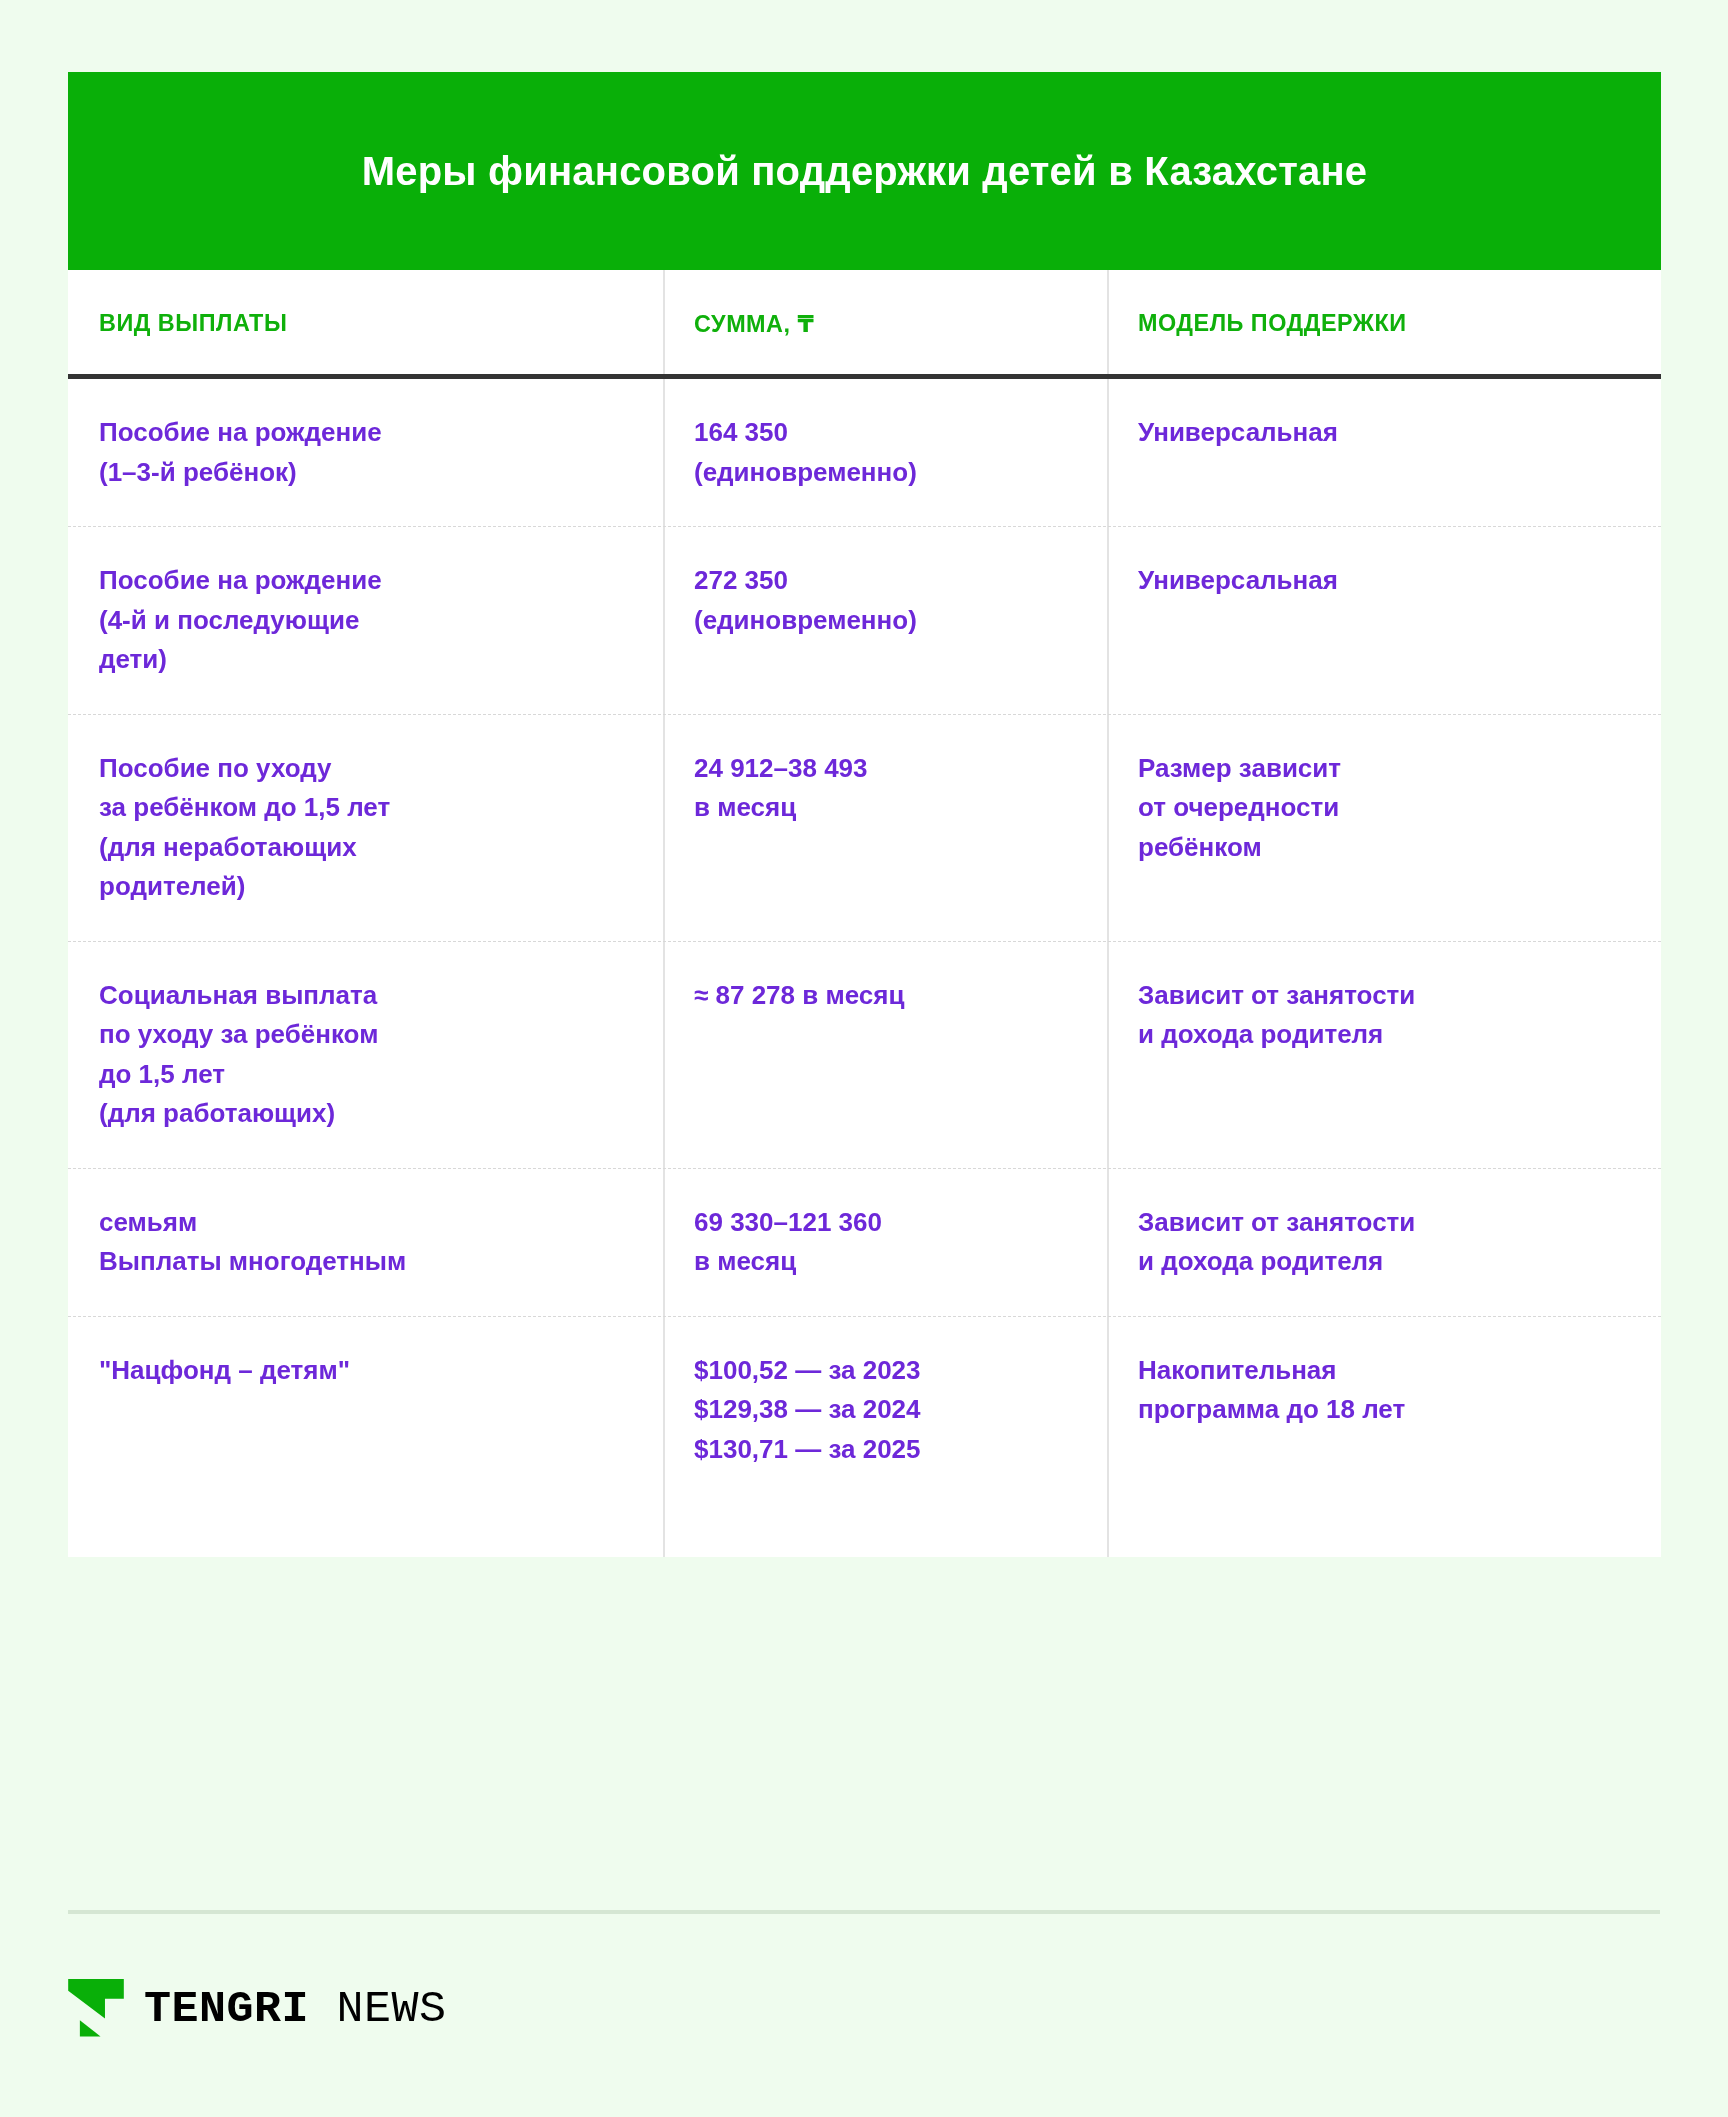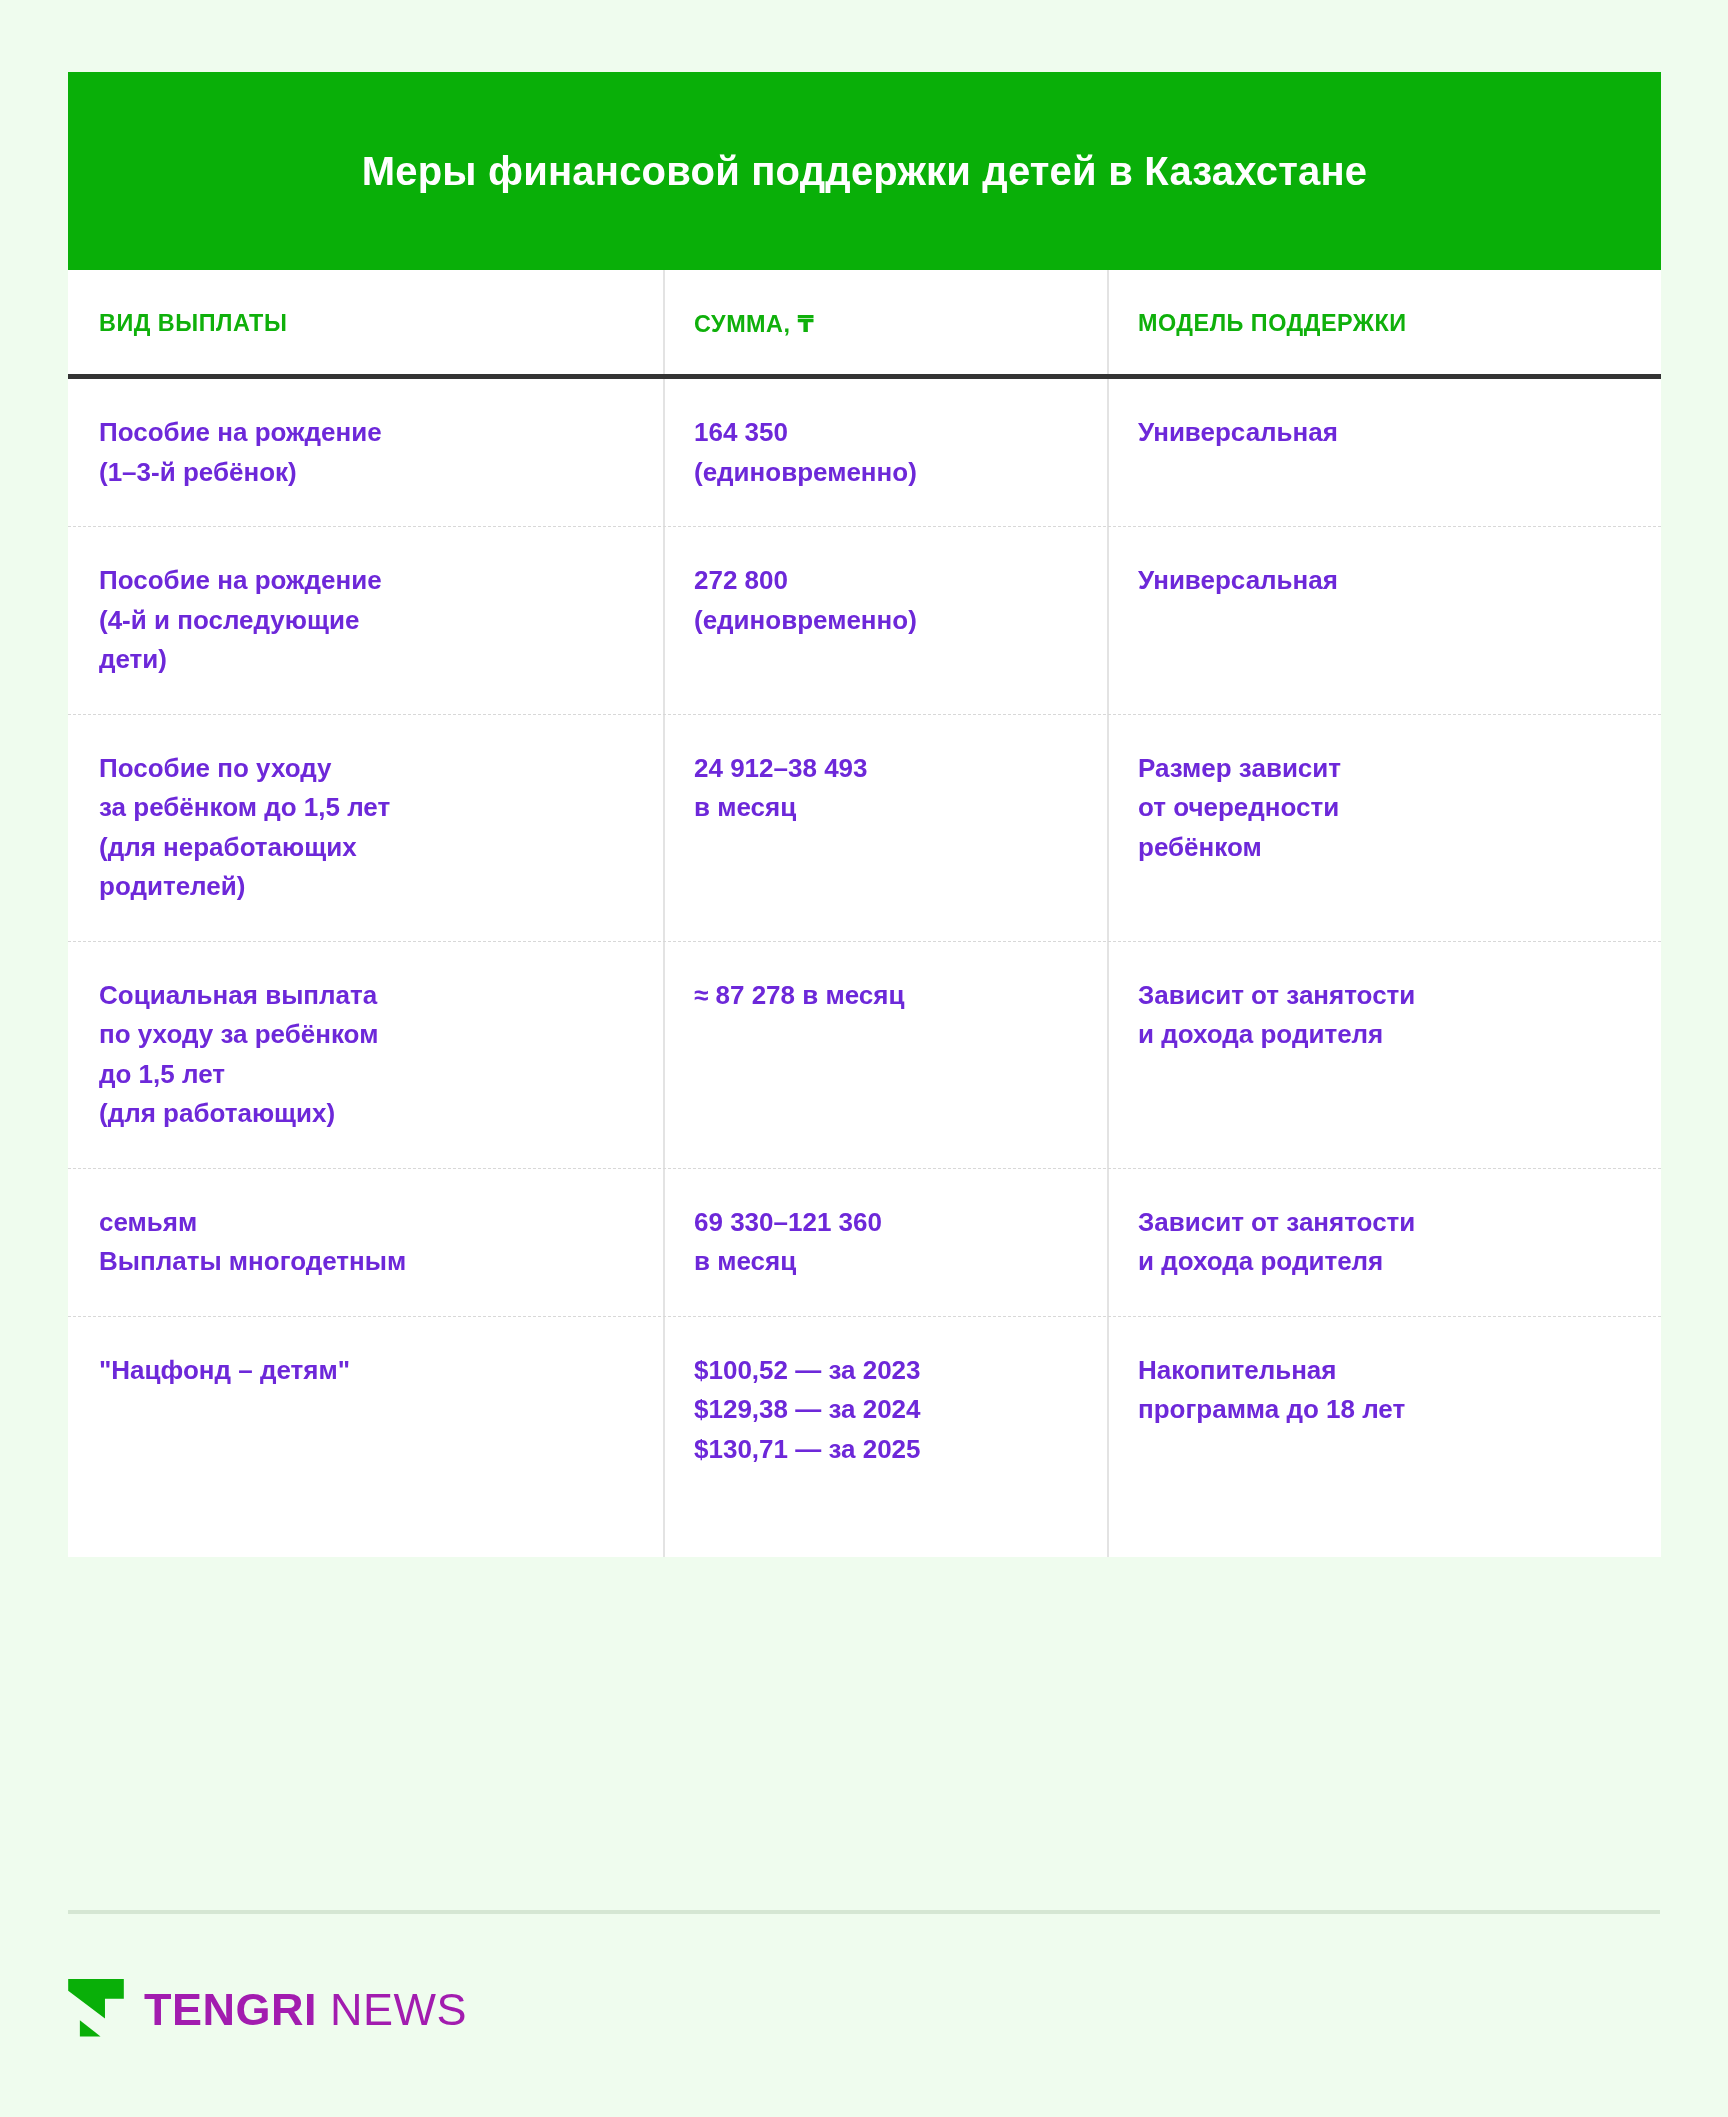--- a/index.html
+++ b/index.html
@@ -141,21 +141,22 @@
     width: 56px;
     height: 61px;
     margin-right: 20px;
     flex: none;
   }
   .logo-text {
     font-size: 45px;
     letter-spacing: 0.5px;
     line-height: 1;
     white-space: nowrap;
-    color: #a21caf;
+    color: #000000;
+    font-family: Liberation Mono, monospace;
   }
   .logo-text .strong {
     font-weight: bold;
   }
   .logo-text .thin {
     font-weight: normal;
   }
 </style>
 </head>
 <body>
@@ -199,21 +200,21 @@
         </div>
       </div>
 
       <div class="row data-row">
         <div class="cell c1">
           <span class="line">Пособие на рождение</span>
           <span class="line">(4-й и последующие</span>
           <span class="line">дети)</span>
         </div>
         <div class="cell c2">
-          <span class="line">272 800</span>
+          <span class="line">272 350</span>
           <span class="line">(единовременно)</span>
         </div>
         <div class="cell c3">
           <span class="line">Универсальная</span>
         </div>
       </div>
 
       <div class="row data-row">
         <div class="cell c1">
           <span class="line">Пособие по уходу</span>

